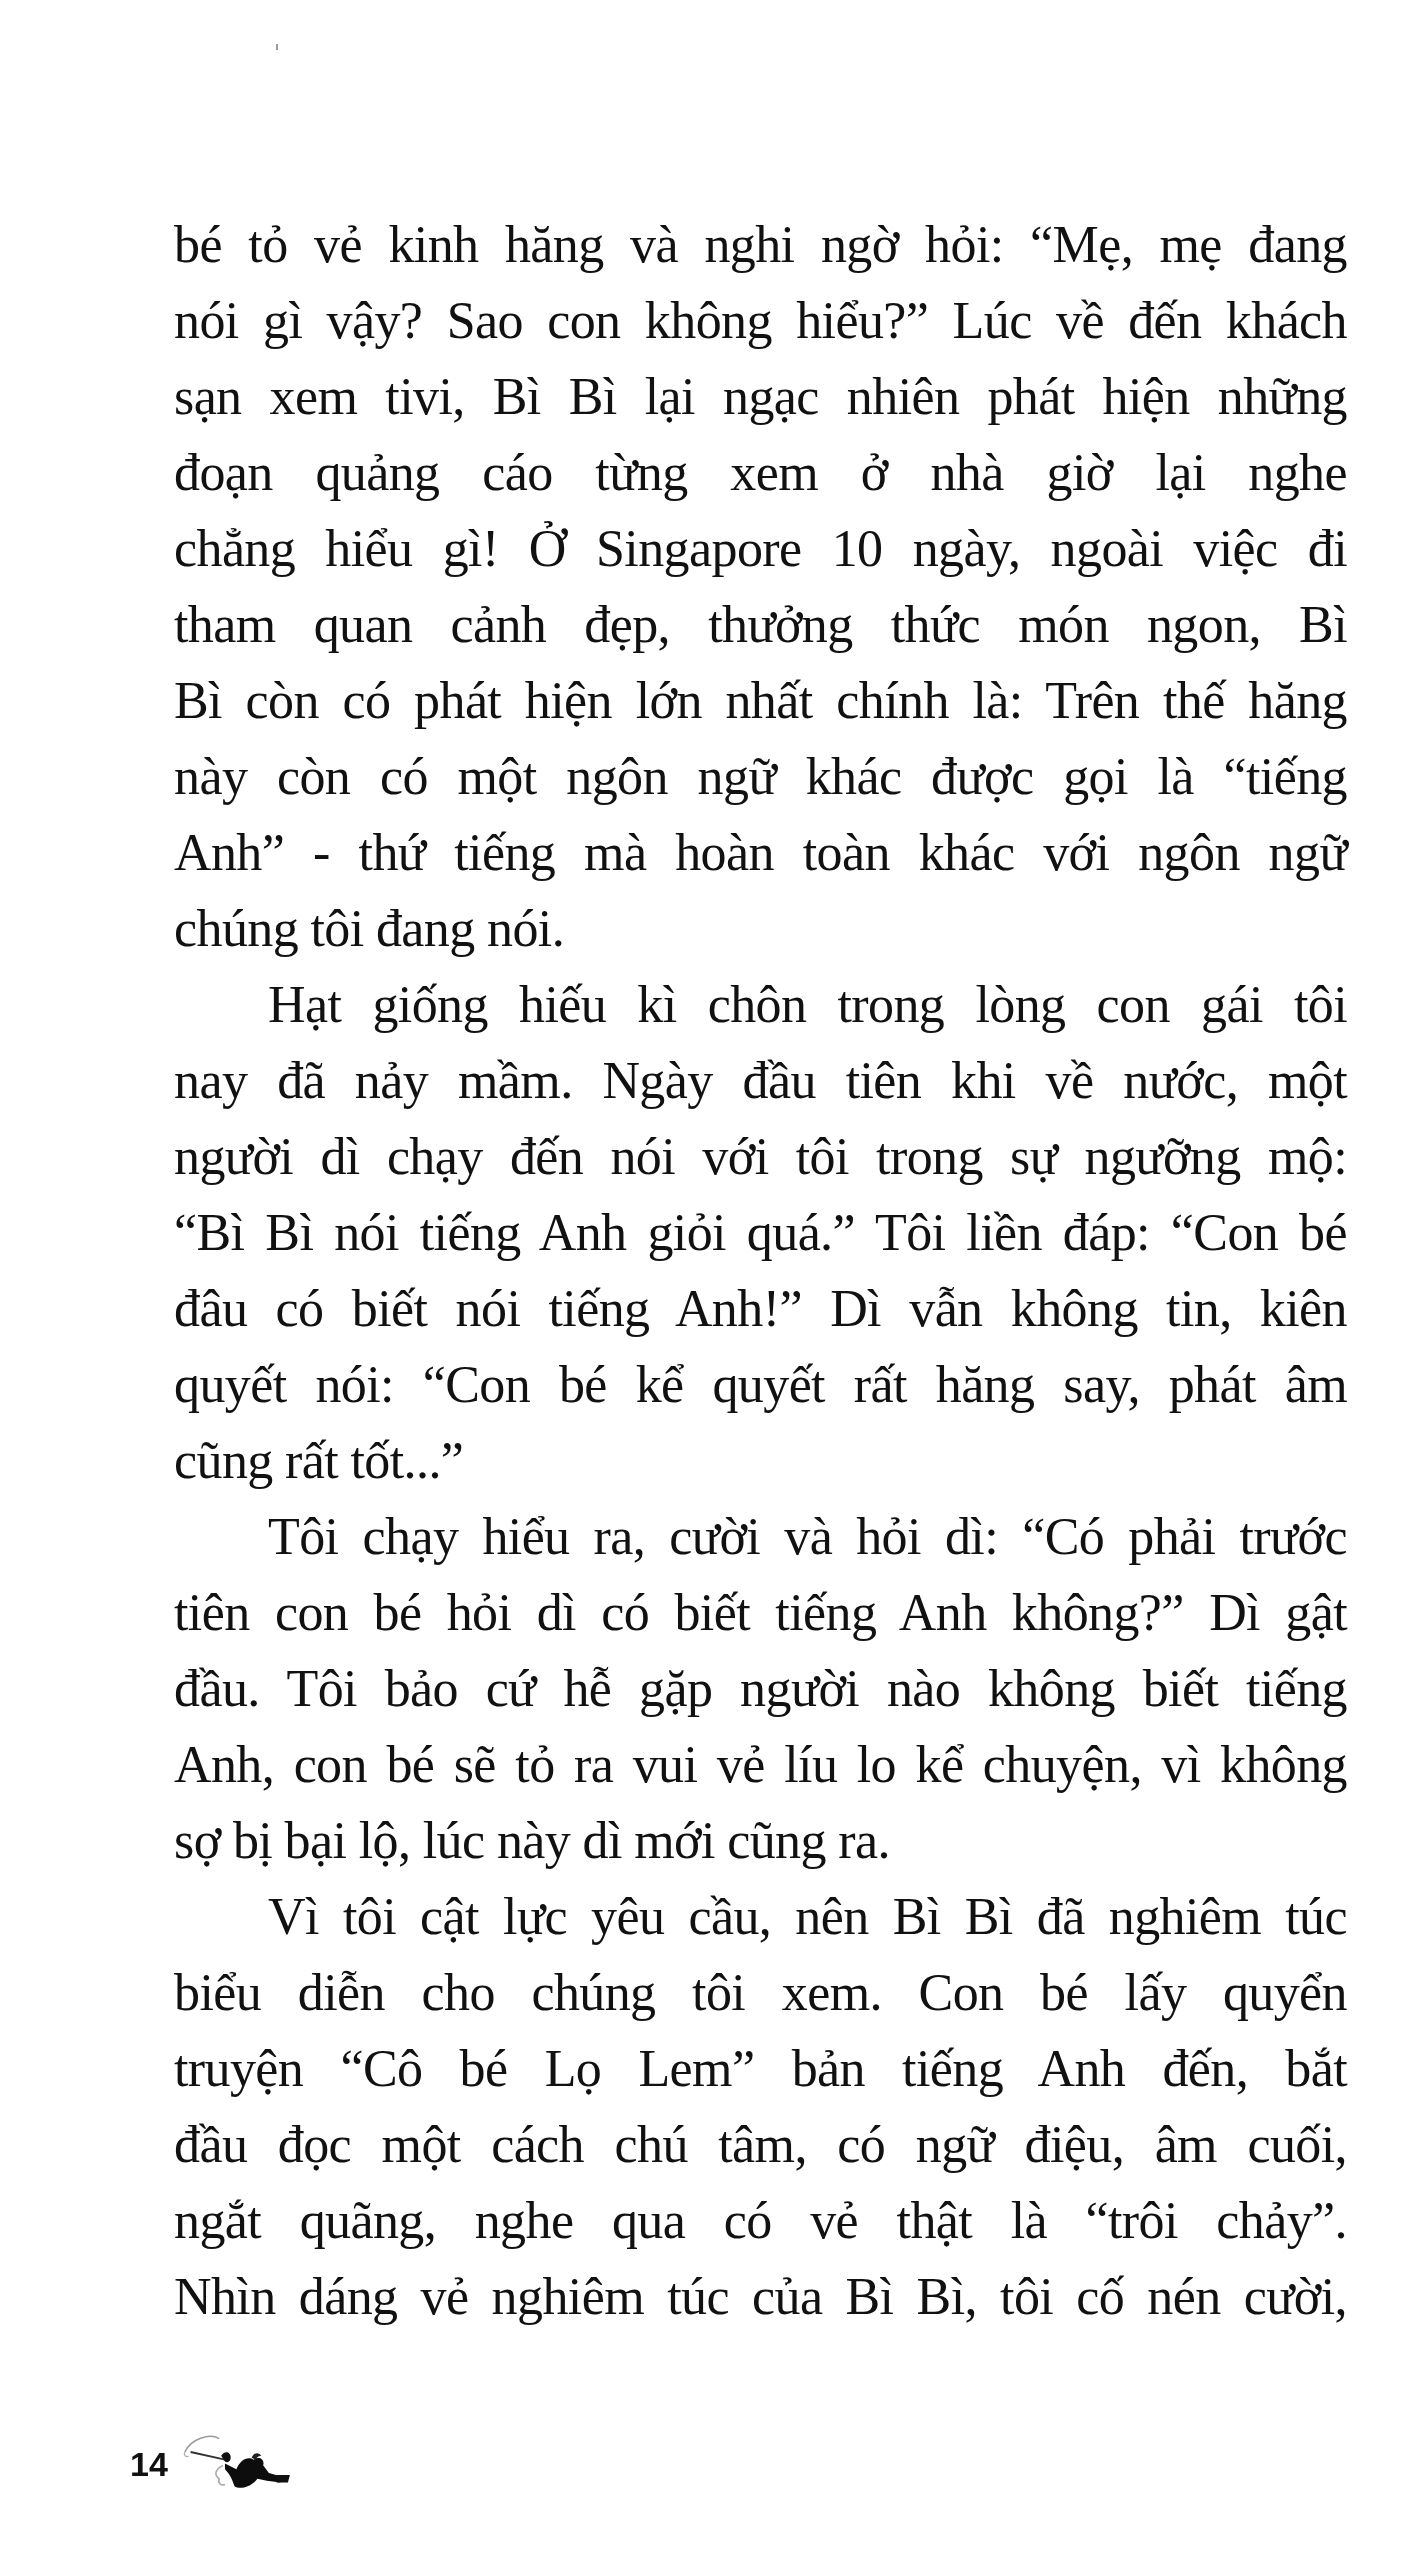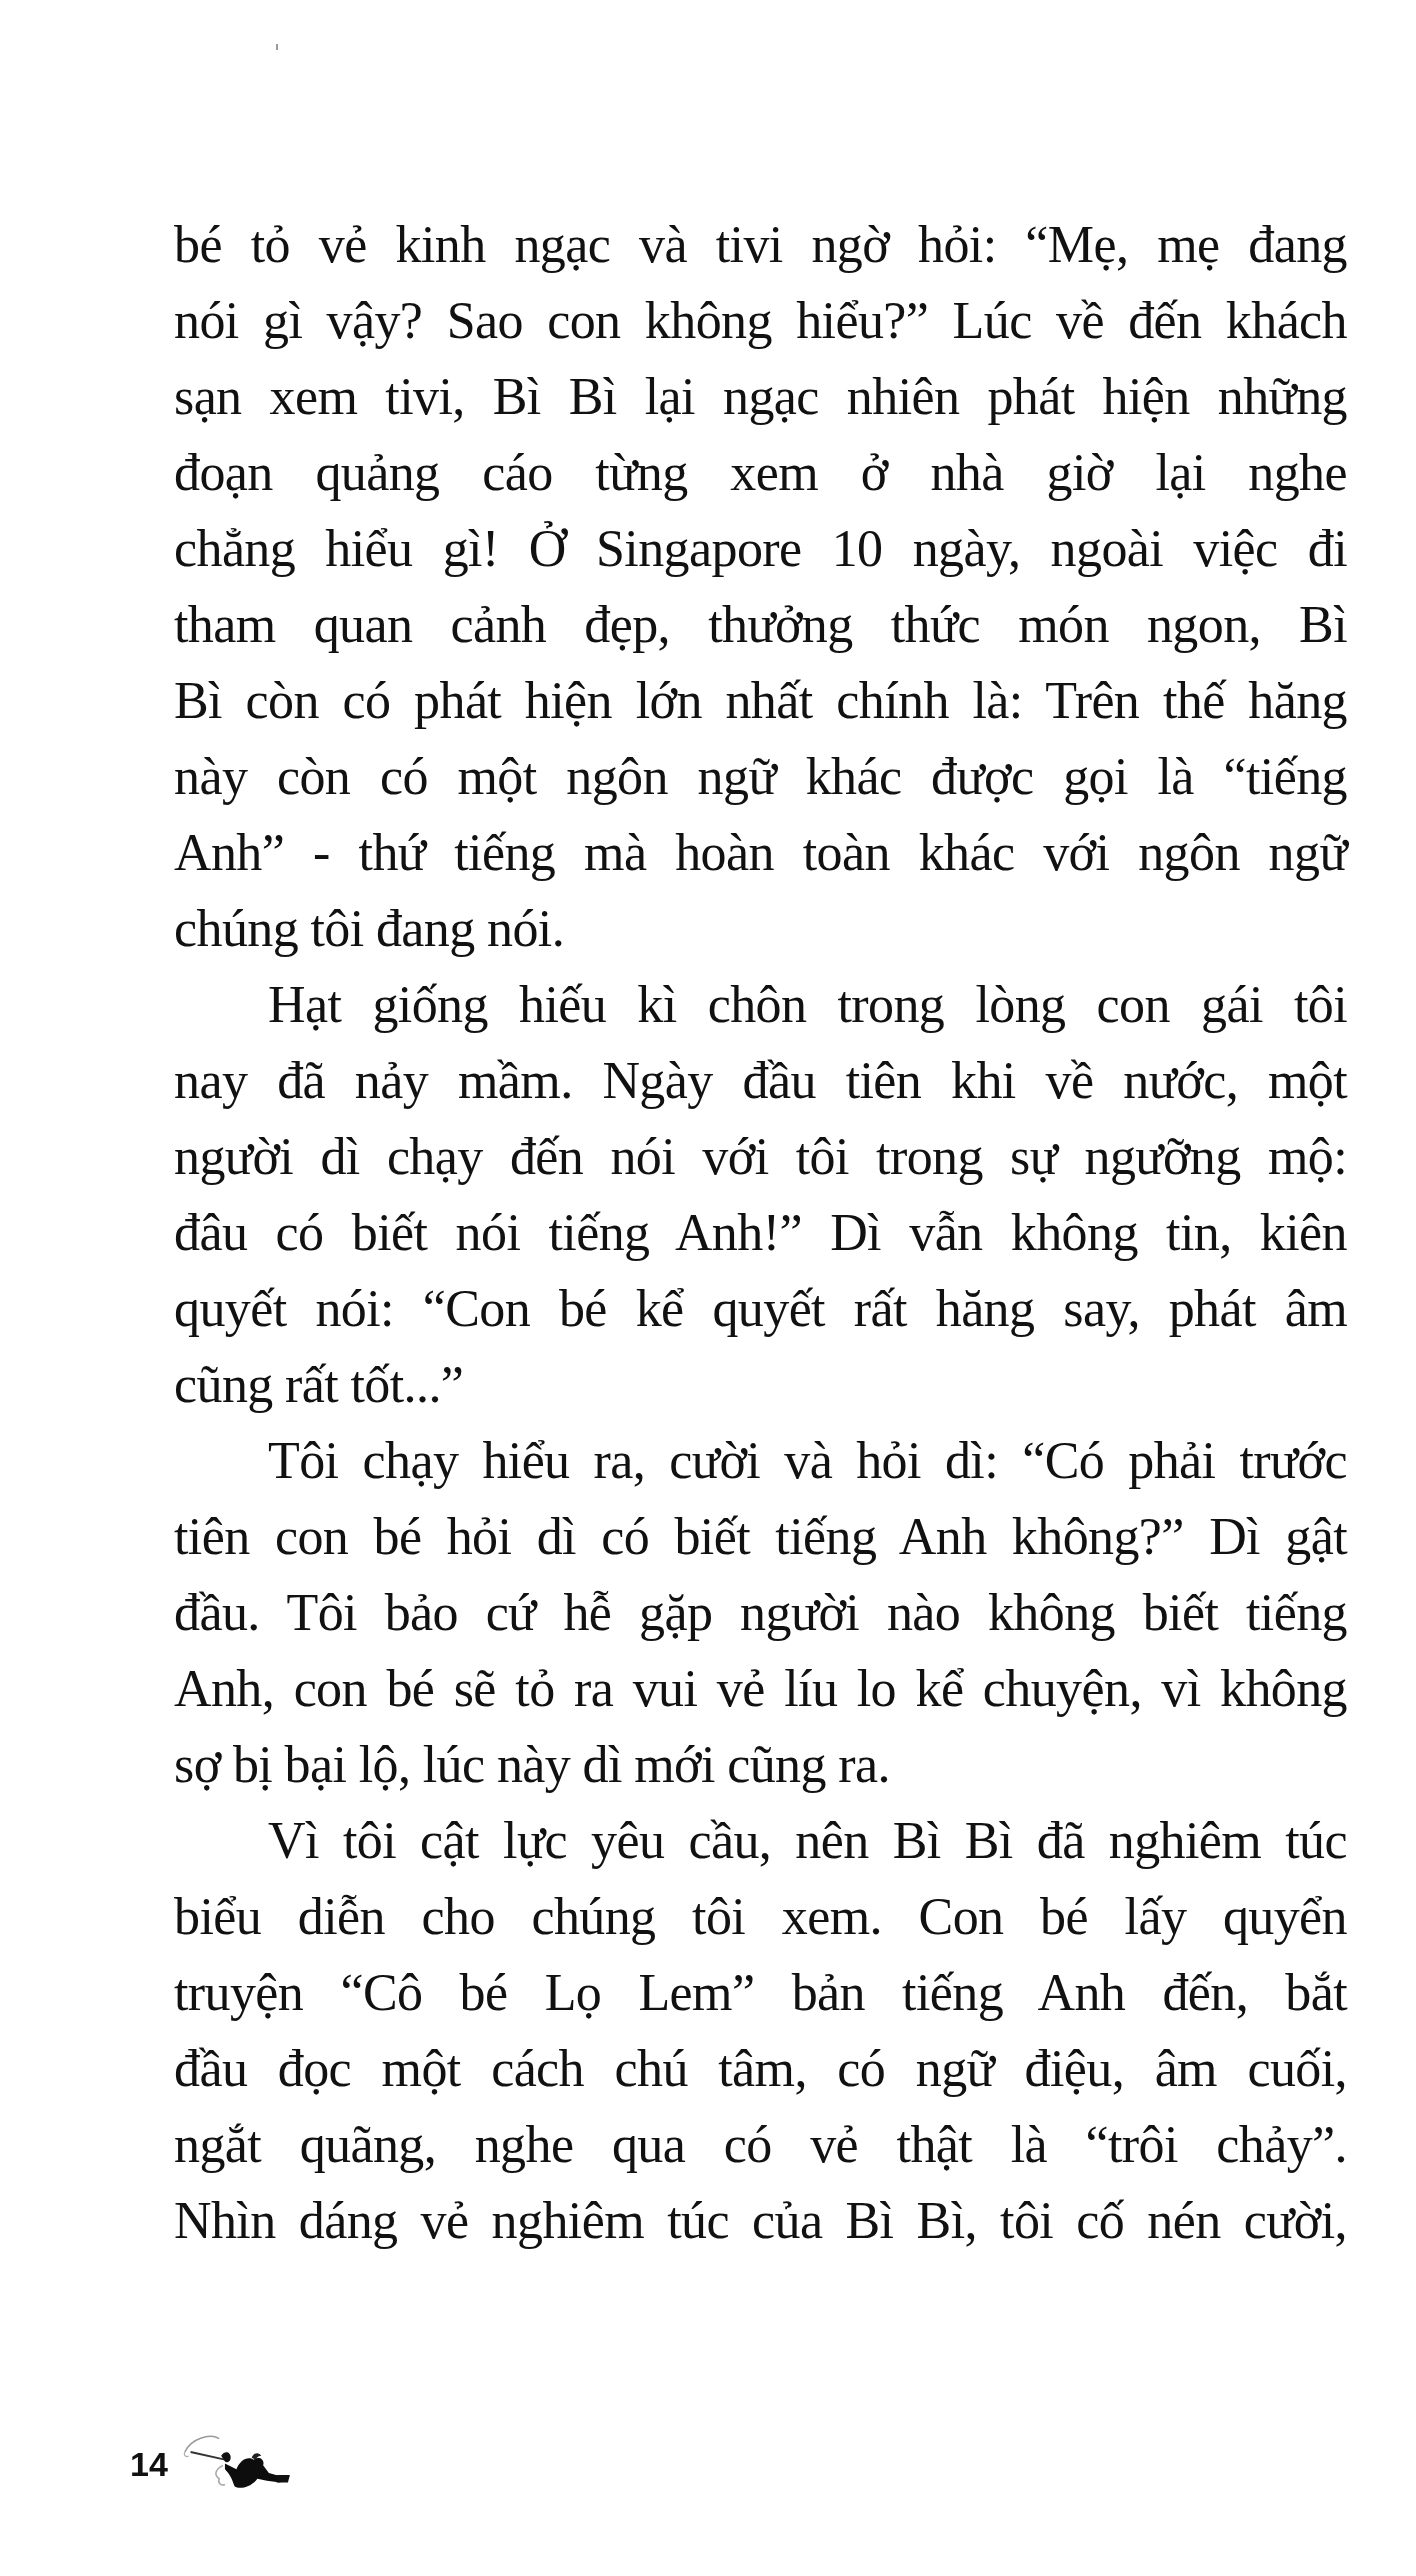--- a/index.html
+++ b/index.html
@@ -80,36 +80,37 @@
   </style>
 </head>
 <body>
 
 <div class="page">
   <div class="scan-tick"></div>
 
   <div class="text-block">
 
     <div>
-      <span class="line">bé tỏ vẻ kinh ngạc và tivi ngờ hỏi: “Mẹ, mẹ đang</span>
+      <span class="line">bé tỏ vẻ kinh hăng và nghi ngờ hỏi: “Mẹ, mẹ đang</span>
       <span class="line">nói gì vậy? Sao con không hiểu?” Lúc về đến khách</span>
       <span class="line">sạn xem tivi, Bì Bì lại ngạc nhiên phát hiện những</span>
       <span class="line">đoạn quảng cáo từng xem ở nhà giờ lại nghe</span>
       <span class="line">chẳng hiểu gì! Ở Singapore 10 ngày, ngoài việc đi</span>
       <span class="line">tham quan cảnh đẹp, thưởng thức món ngon, Bì</span>
       <span class="line">Bì còn có phát hiện lớn nhất chính là: Trên thế hăng</span>
       <span class="line">này còn có một ngôn ngữ khác được gọi là “tiếng</span>
       <span class="line">Anh” - thứ tiếng mà hoàn toàn khác với ngôn ngữ</span>
       <span class="line last">chúng tôi đang nói.</span>
     </div>
 
     <div>
       <span class="line indent">Hạt giống hiếu kì chôn trong lòng con gái tôi</span>
       <span class="line">nay đã nảy mầm. Ngày đầu tiên khi về nước, một</span>
       <span class="line">người dì chạy đến nói với tôi trong sự ngưỡng mộ:</span>
+      <span class="line">“Bì Bì nói tiếng Anh giỏi quá.” Tôi liền đáp: “Con bé</span>
       <span class="line">đâu có biết nói tiếng Anh!” Dì vẫn không tin, kiên</span>
       <span class="line">quyết nói: “Con bé kể quyết rất hăng say, phát âm</span>
       <span class="line last">cũng rất tốt...”</span>
     </div>
 
     <div>
       <span class="line indent">Tôi chạy hiểu ra, cười và hỏi dì: “Có phải trước</span>
       <span class="line">tiên con bé hỏi dì có biết tiếng Anh không?” Dì gật</span>
       <span class="line">đầu. Tôi bảo cứ hễ gặp người nào không biết tiếng</span>
       <span class="line">Anh, con bé sẽ tỏ ra vui vẻ líu lo kể chuyện, vì không</span>

